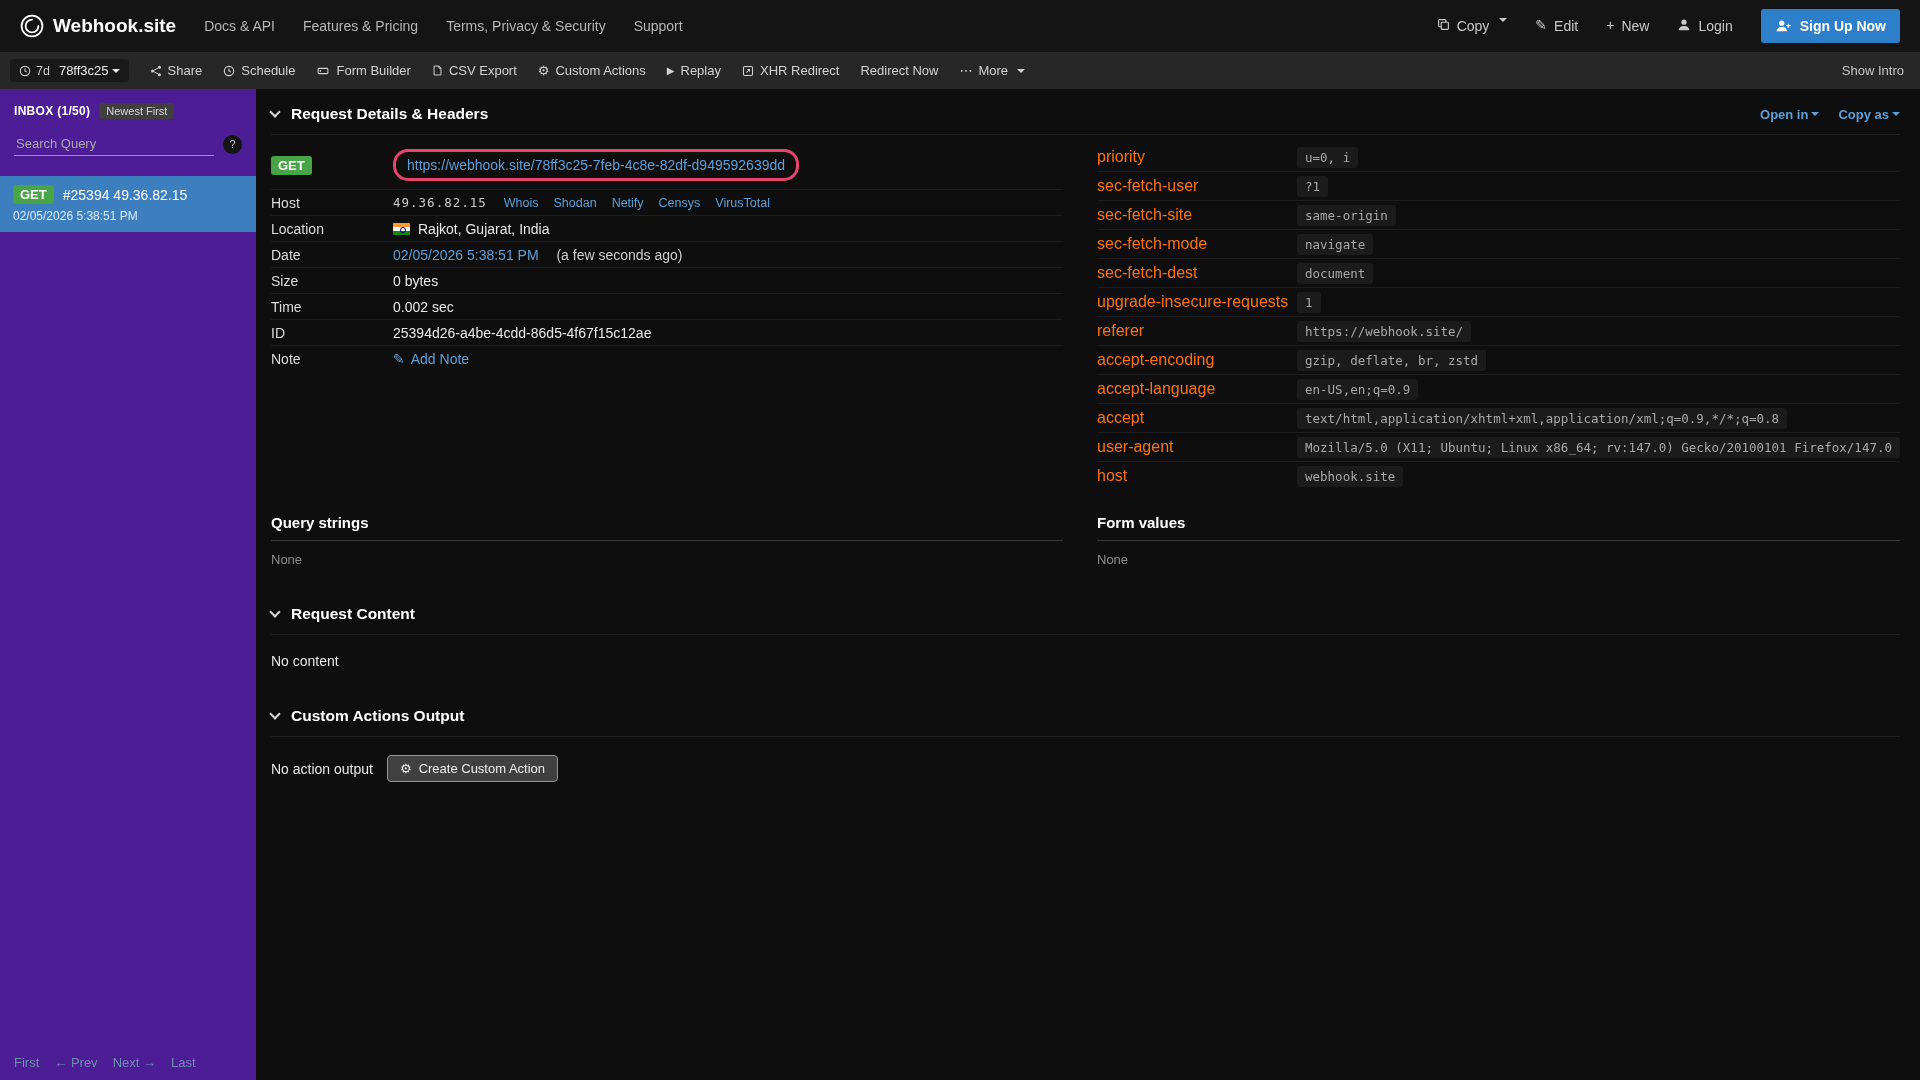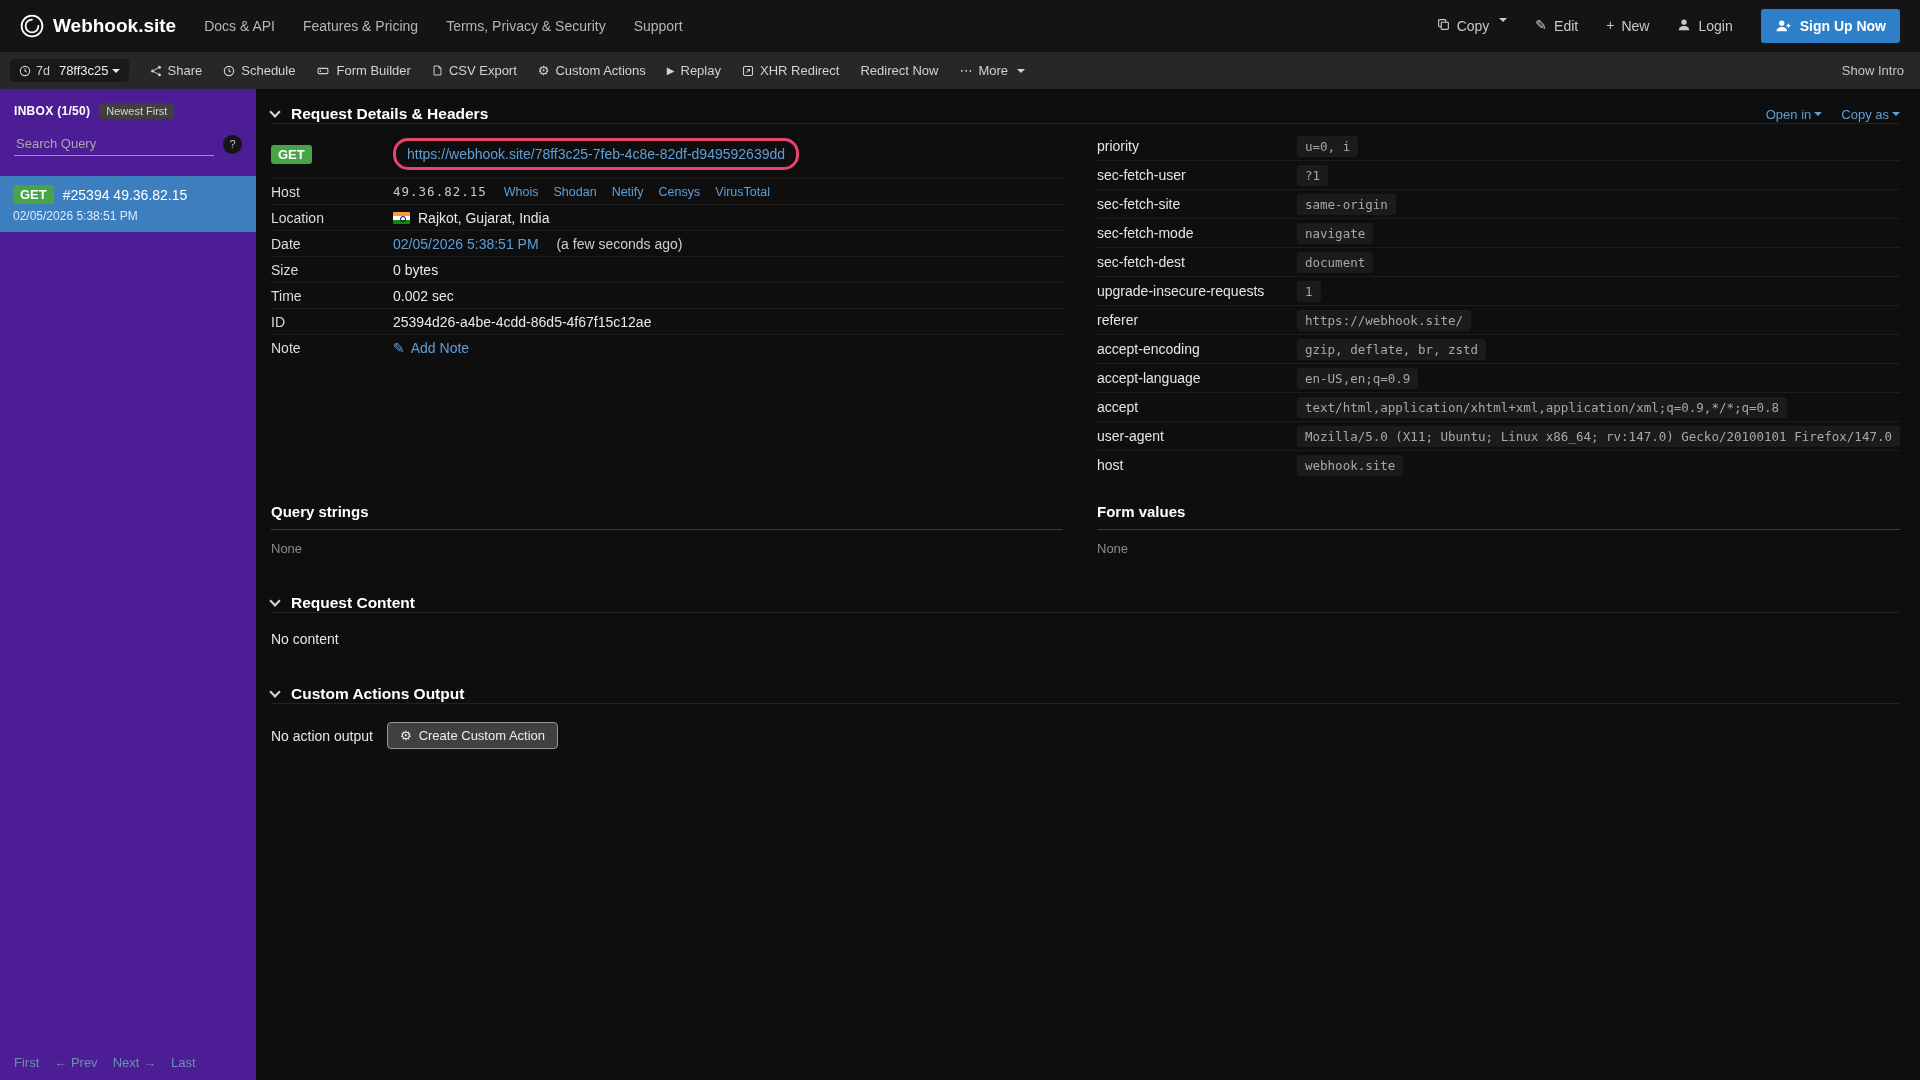--- a/index.html
+++ b/index.html
@@ -47,25 +47,25 @@
   .request-item { margin-top:20px; background:var(--selected-blue,#3d7ebf); padding:9px 13px; cursor:pointer; }
   .req-line1 { display:flex; align-items:center; gap:9px; }
   .method-badge { background:var(--method-green,#47a447); color:#fff; font-size:13px; font-weight:bold; padding:2px 7px; border-radius:3px; }
   .req-title { color:#fff; font-size:14px; }
   .req-time { color:#ddeafc; font-size:12px; margin-top:5px; }
   .pagination { position:absolute; bottom:10px; left:14px; display:flex; gap:15px; font-size:13px; }
   .page-link { color:#6d8fb2; }
 
   
   .main { flex:1; padding:16px 20px 0 15px; overflow:hidden; background:#0e0e0e; }
-  .section-head { display:flex; align-items:center; justify-content:space-between; border-bottom:1px solid #222; }
+  .section-head { display:flex; align-items:center; justify-content:space-between; padding-bottom:11px; border-bottom:1px solid #222; }
   .section-title { display:flex; align-items:center; gap:12px; color:#fff; font-size:15.5px; font-weight:bold; cursor:pointer; }
   .chev { width:8px; height:8px; border-right:2px solid #d8d8d8; border-bottom:2px solid #d8d8d8; transform:rotate(45deg); margin-top:-5px; display:inline-block; }
   .head-links { display:flex; gap:19px; }
-  .head-link { color:var(--accent-blue,#5e9fd8); font-size:13px; font-weight:normal; display:flex; align-items:center;text-align:center; }
+  .head-link { color:var(--accent-blue,#5e9fd8); font-size:13px; font-weight:bold; display:flex; align-items:center;text-align:center; }
 
   .details-grid { display:grid; grid-template-columns:1fr 1fr; column-gap:34px; row-gap:24px; margin-top:8px; }
 
   .drow { display:grid; grid-template-columns:122px 1fr; align-items:center; padding:4.5px 0; border-bottom:1px solid #1d1d1d; min-height:25px; }
   .details-left .drow:last-child { border-bottom:none; }
   .url-row { padding:6px 0 8px 0; }
   .dlabel { color:#dcdcdc; font-size:14px; }
   .dval { color:#e8e8e8; font-size:14px; }
   .url-box { display:inline-block; justify-self:start; border:3px solid var(--highlight-pink,#e8456e); border-radius:15px; padding:5px 11px; }
   .url-link { color:var(--accent-blue,#5e9fd8); font-size:14px; }
@@ -76,21 +76,21 @@
   .loc-val { display:flex; align-items:center; gap:8px; }
   .flag-in { width:17px; height:12px; display:inline-block; border-radius:1px;
     background:linear-gradient(#ff9933 0 33%, #ffffff 33% 66%, #138808 66% 100%); position:relative; flex-shrink:0; }
   .flag-in::after { content:""; position:absolute; left:50%; top:50%; width:4px; height:4px; margin:-2px 0 0 -2px; border:1px solid #000080; border-radius:50%; }
   .date-link { color:var(--accent-blue,#5e9fd8); }
   .date-rel { color:#cfcfcf; margin-left:14px; }
   .add-note { color:var(--accent-blue,#5e9fd8); display:flex; align-items:center; gap:6px; font-size:14px; }
 
   .hrow { display:grid; grid-template-columns:200px 1fr; align-items:center; padding:3.5px 0; border-bottom:1px solid #1d1d1d; min-height:26px; }
   .details-right .hrow:last-child { border-bottom:none; }
-  .hkey { color:#e5e5e5; font-size:14px; }
+  .hkey { color:#f97316; font-size:16px; }
   .hval { justify-self:start; color:#a8a8a8; font-size:12.5px; background:#1b1b1b; padding:3px 8px; border-radius:3px; white-space:nowrap; }
 
   .sub-title { color:#fff; font-weight:bold; font-size:15px; padding-bottom:9px; border-bottom:1px solid #3a3a3a; }
   .sub-empty { color:#8b8b8b; font-size:13px; margin-top:11px; }
 
   .section { margin-top:38px; }
   .section-body { margin-top:18px; color:#e6e6e6; font-size:14px; }
   .cao-body { display:flex; align-items:center; gap:14px; }
   .create-action-btn { background:#404040; border:1px solid #959595; color:#ececec; font-size:13px; padding:5px 12px; border-radius:4px; display:flex; align-items:center; gap:7px; }
 

